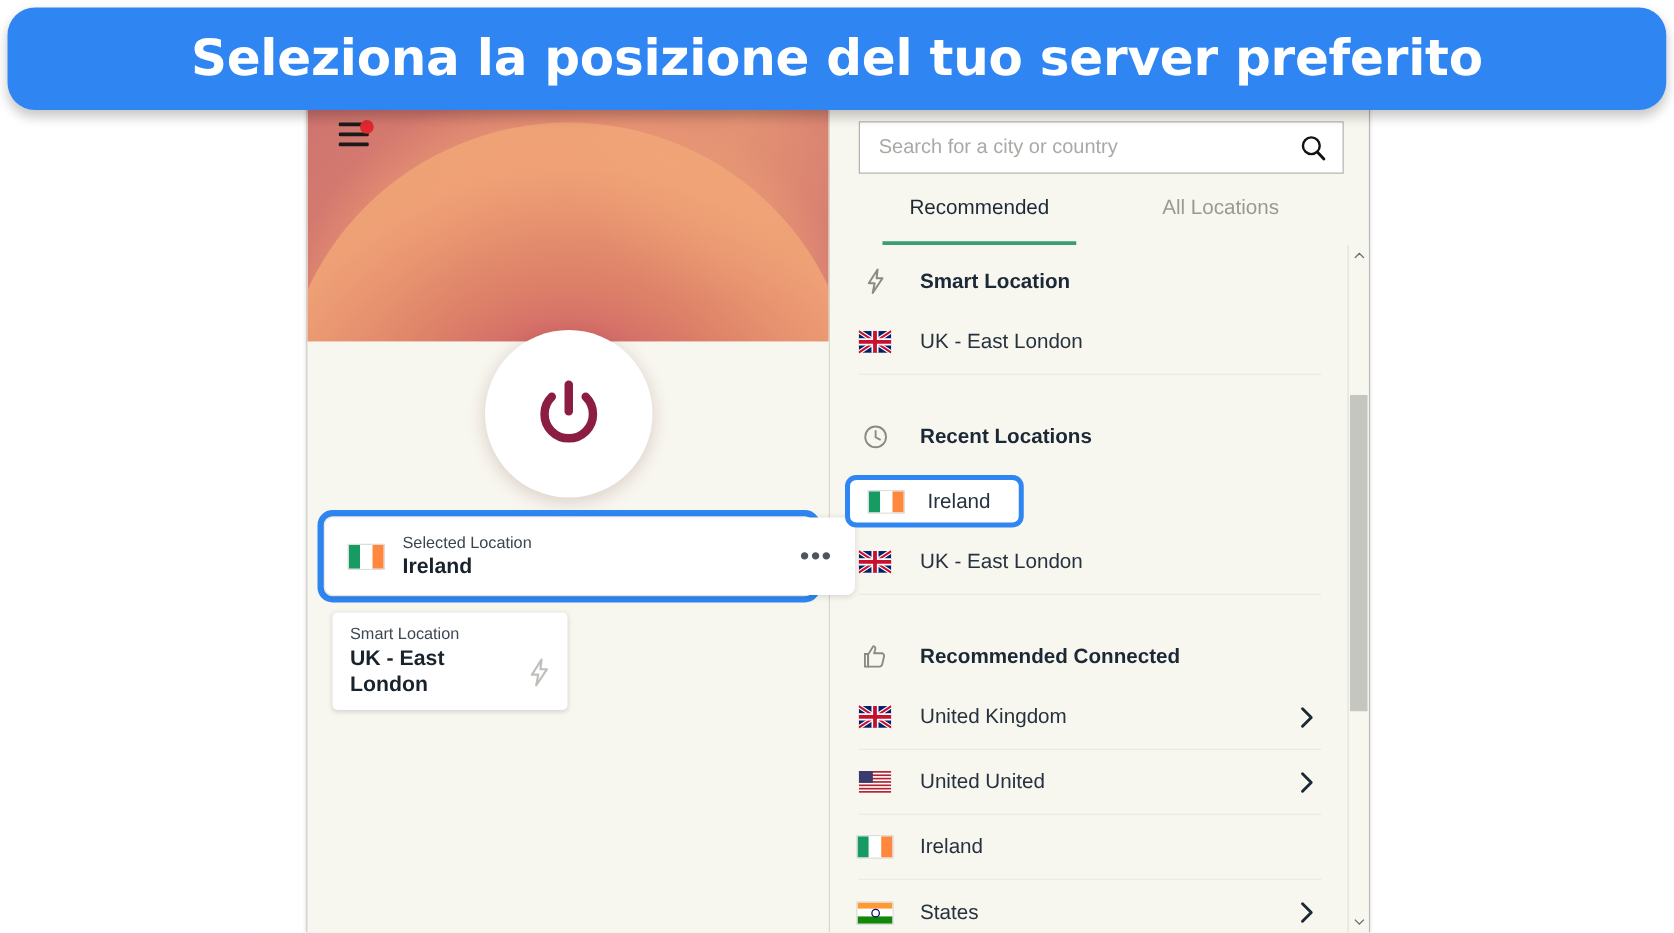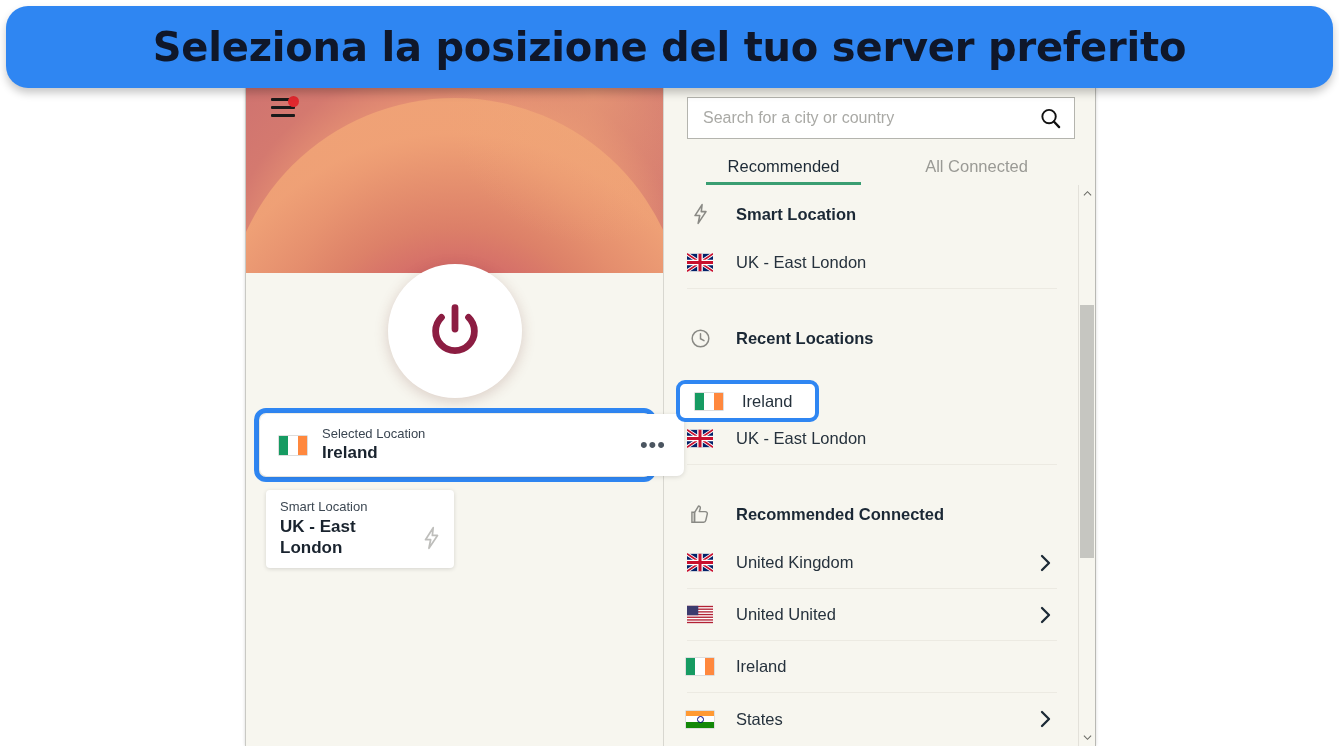--- a/index.html
+++ b/index.html
@@ -15,21 +15,21 @@
   .banner {
     position: absolute; left: 6px; top: 6px;
     width: 1327px; height: 82px;
     background: #2f86f2;
     border-radius: 22px;
     box-shadow: 0 5px 9px rgba(0,0,0,0.22);
     display: flex; align-items: center; justify-content: center;
     z-index: 40;
   }
   .banner-text {
-    color: #0f172a;
+    color: #ffffff;
     font-size: 40px;
     font-weight: bold;
     letter-spacing: -0.2px;
     white-space: nowrap;
     font-family: "DejaVu Sans", sans-serif;
   }
 
   
   .app {
     position: absolute; left: 245px; top: 86px;
@@ -181,21 +181,21 @@
     font-family: "Liberation Sans", sans-serif;
   }
   .search-input::placeholder { color:#a9a9a5; }
   .search-icon { width: 23px; height: 23px; flex:0 0 23px; }
 
   .tabs { display:flex; margin: 18px 22px 0 23px; }
   .tab {
     flex: 0 0 50%;
     text-align:center;
     font-size: 16.5px;
-    padding-bottom: 9px;
+    padding-bottom: 20px;
     cursor:pointer;
     color:#9a9a95;
     position: relative;
   }
   .tab.active { color:#1d2a36; }
   .tab.active::after {
     content:""; position:absolute; left: 10%; right:10%; bottom:0;
     height: 3px; background:#3a9e72;
   }
 
@@ -316,21 +316,21 @@
           <input class="search-input" type="text" placeholder="Search for a city or country" style="">
           <svg class="search-icon" viewBox="0 0 24 24">
             <circle cx="10.5" cy="10" r="7" fill="none" stroke="#111111" stroke-width="2"></circle>
             <line x1="15.5" y1="15.2" x2="21" y2="21" stroke="#111111" stroke-width="2.4" stroke-linecap="round"></line>
           </svg>
         </div>
       </div>
 
       <div class="tabs">
         <div class="tab active">Recommended</div>
-        <div class="tab">All Connected</div>
+        <div class="tab">All Locations</div>
       </div>
 
       <div class="list-area">
         <div class="list-inner">
 
           <div class="section-head">
             <div class="sec-icon">
               <svg viewBox="0 0 24 28" style="width:19px;height:22px;">
                 <path d="M14 2 L5 16 L11 16 L9 26 L19 11 L13 11 Z" fill="none" stroke="#8a8a85" stroke-width="2" stroke-linejoin="round"></path>
               </svg>

